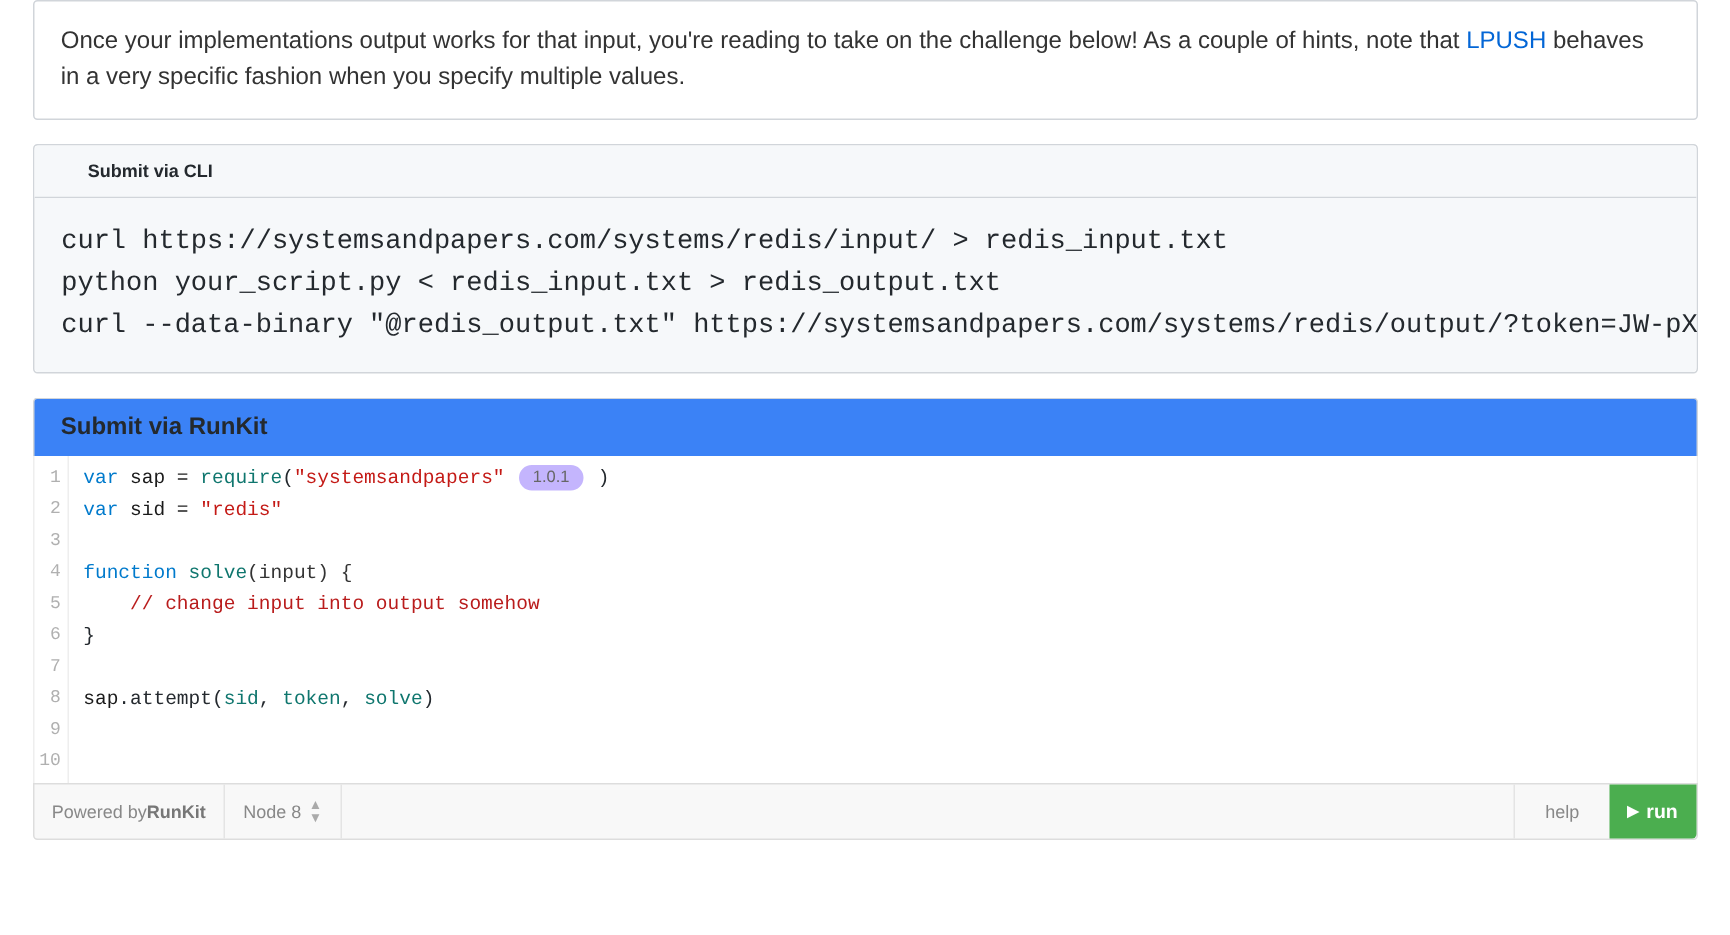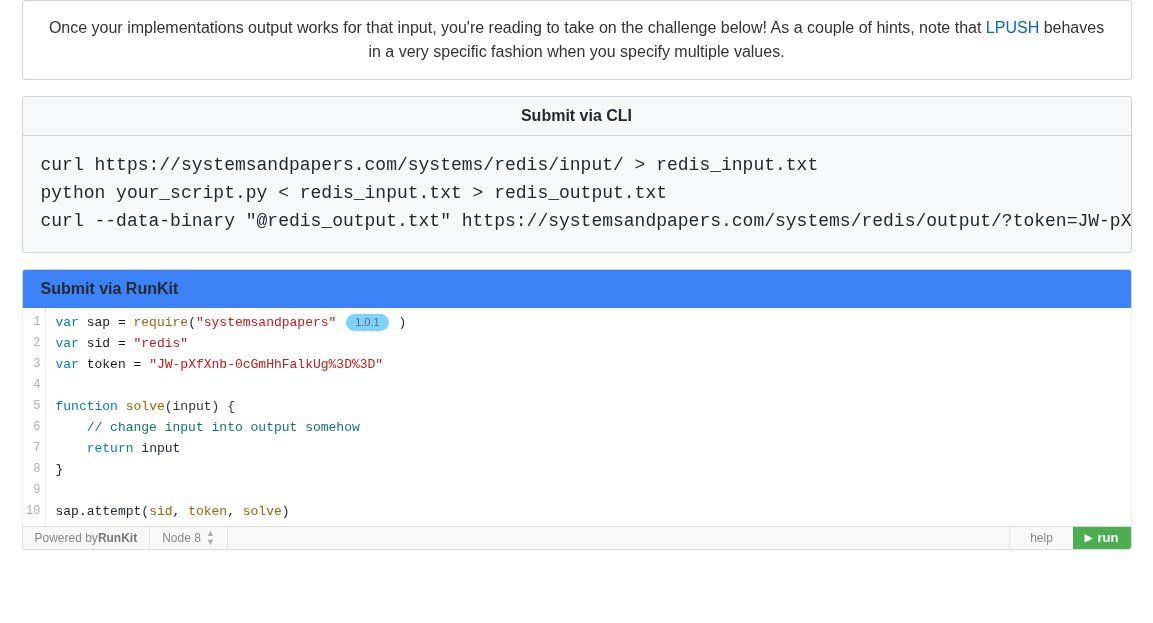--- a/index.html
+++ b/index.html
@@ -12,32 +12,31 @@
     background: #fff;
   }
   .container { width: 1110px; margin: 0 auto; }
   .panel {
     border: 1px solid #d1d5da;
     border-radius: 3px;
     margin-bottom: 16px;
     background: #fff;
   }
   .panel-body { padding: 15px 18px; }
-  .panel-body p { margin: 0; line-height: 1.5; color: #333; text-align: center; }
+  .panel-body p { margin: 0; line-height: 1.5; color: #333; }
   a.link { color: #0366d6; text-decoration: none; }
   .center-text { text-align: center; font-size: 16px; color: #333; padding: 18px; }
   .panel-header {
     background: #f6f8fa;
     border-bottom: 1px solid #d1d5da;
     padding: 10px 36px;
     font-weight: 600;
-    font-size: 16px;
+    font-size: 12px;
     color: #24292e;
     border-radius: 3px 3px 0 0;
-    text-align: center;
   }
   .code-block {
     background: #f6f8fa;
     font-family: "SFMono-Regular", Consolas, "Liberation Mono", Menlo, monospace;
     font-size: 18px;
     line-height: 1.55;
     color: #24292e;
     padding: 16px 18px;
     white-space: pre;
     overflow-x: auto;
@@ -75,46 +74,46 @@
   }
   .gutter div { padding-right: 4px; }
   .code-area {
     flex: 1;
     padding: 4px 0 4px 10px;
     border-left: 1px solid #eee;
     background: #fff;
   }
   .code-area .line { white-space: pre; min-height: 21px; }
   .kw { color: #007acc; margin-top: 32px; }
-  .fn { color: #a16207; }
+  .fn { color: #0f766e; }
   .str { color: #c41a16; }
-  .cm { color: #0f766e; }
+  .cm { color: #b91c1c; }
   .id { color: #1a1a1a; }
   .param { color: #333; }
   .badge {
     display: inline-block;
-    background: #7dd3fc;
+    background: #c4b5fd;
     color: #666;
     border-radius: 10px;
     padding: 0 9px;
     font-size: 11px;
     line-height: 17px;
     vertical-align: middle;
     font-family: -apple-system, BlinkMacSystemFont, "Segoe UI", Helvetica, Arial, sans-serif;
     margin: 0 2px;
   }
   .runkit-footer {
     display: flex;
     align-items: stretch;
     border: 1px solid #ddd;
     border-radius: 0 0 3px 3px;
     background: #f8f8f8;
     font-size: 12px;
     color: #888;
-    height: 24px;
+    height: 38px;
   }
   .footer-left {
     display: flex;
     align-items: center;
     flex: 1;
   }
   .footer-seg {
     padding: 0 12px;
     border-right: 1px solid #e4e4e4;
     height: 100%;
@@ -179,25 +178,23 @@
         <div>5</div>
         <div>6</div>
         <div>7</div>
         <div>8</div>
         <div>9</div>
         <div>10</div>
       </div>
       <div class="code-area">
         <div class="line"><span class="kw">var</span><span class="id"> sap = </span><span class="fn">require</span><span>(</span><span class="str">"systemsandpapers"</span> <span class="badge">1.0.1</span> <span>)</span></div>
         <div class="line"><span class="kw">var</span><span class="id"> sid = </span><span class="str">"redis"</span></div>
-        <div class="line"><span class="kw">var</span><span class="id"> token = </span><span class="str">"JW-pXfXnb-0cGmHhFalkUg%3D%3D"</span></div>
         <div class="line"></div>
         <div class="line"><span class="kw">function</span><span class="fn"> solve</span><span class="param">(input) {</span></div>
         <div class="line"><span class="cm">    // change input into output somehow</span></div>
-        <div class="line"><span>    </span><span class="kw">return</span><span> input</span></div>
         <div class="line"><span>}</span></div>
         <div class="line"></div>
         <div class="line"><span class="id">sap</span><span>.attempt(</span><span class="fn">sid</span><span>, </span><span class="fn">token</span><span>, </span><span class="fn">solve</span><span>)</span></div>
       </div>
     </div>
 
     <div class="runkit-footer">
       <div class="footer-left">
         <div class="footer-seg brand">
           <span>Powered by </span>

